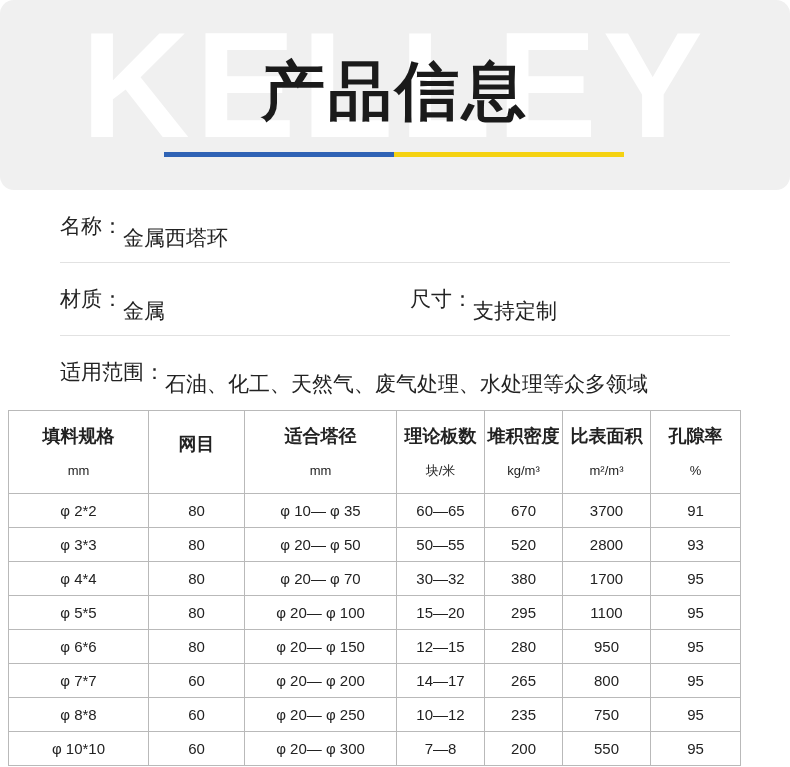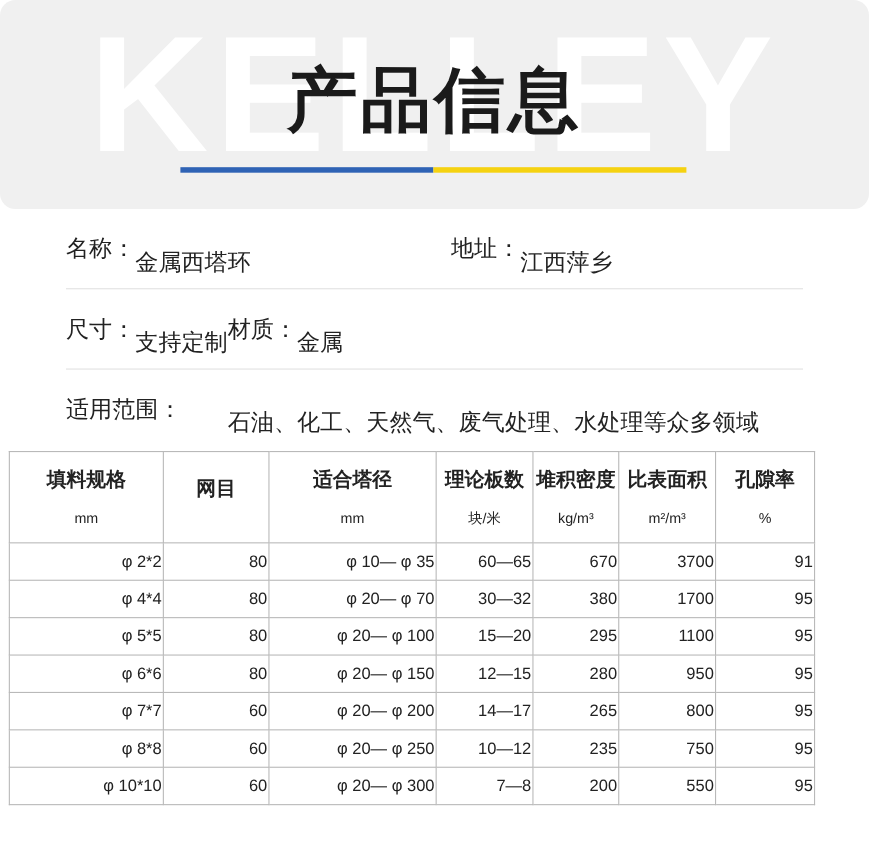--- a/index.html
+++ b/index.html
@@ -92,21 +92,20 @@
   }
   .info-label {
     color: #222;
   }
   .info-value {
     color: #222;
     margin-top: 24px;
   }
   .info-wide {
     white-space: nowrap;
-    gap: 42px;
   }
 
   
   .table-wrap {
     padding: 0 8px;
     margin-top: 2px;
   }
   table.spec {
     width: 732px;
     border-collapse: collapse;
@@ -134,21 +133,20 @@
   table.spec th .th-unit {
     font-size: 13px;
     font-weight: normal;
     display: block;
     margin-top: 16px;
     line-height: 1.2;
   }
   table.spec td {
     height: 31px;
     font-size: 15px;
-    text-align: right;
   }
   col.c0 { width: 140px; }
   col.c1 { width: 96px; }
   col.c2 { width: 152px; }
   col.c3 { width: 88px; }
   col.c4 { width: 78px; }
   col.c5 { width: 88px; }
   col.c6 { width: 90px; }
 </style>
 </head>
@@ -163,34 +161,30 @@
   </div>
 </div>
 
 <div class="info">
 
   <div class="info-row">
     <div class="info-cell left">
       <span class="info-label">名称：</span>
       <span class="info-value">金属西塔环</span>
     </div>
-    <div class="info-cell">
-      <span class="info-label">地址：</span>
-      <span class="info-value">江西萍乡</span>
+  </div>
+
+  <div class="info-row">
+    <div class="info-cell left">
+      <span class="info-label">材质：</span>
+      <span class="info-value">金属</span>
     </div>
-  </div>
-
-  <div class="info-row">
     <div class="info-cell">
       <span class="info-label">尺寸：</span>
       <span class="info-value">支持定制</span>
-    </div>
-    <div class="info-cell left">
-      <span class="info-label">材质：</span>
-      <span class="info-value">金属</span>
     </div>
   </div>
 
   <div class="info-row last">
     <div class="info-cell info-wide">
       <span class="info-label">适用范围：</span>
       <span class="info-value">石油、化工、天然气、废气处理、水处理等众多领域</span>
     </div>
   </div>
 
@@ -243,20 +237,29 @@
       <tr>
         <td>φ 2*2</td>
         <td>80</td>
         <td>φ 10— φ 35</td>
         <td>60—65</td>
         <td>670</td>
         <td>3700</td>
         <td>91</td>
       </tr>
       <tr>
+        <td>φ 3*3</td>
+        <td>80</td>
+        <td>φ 20— φ 50</td>
+        <td>50—55</td>
+        <td>520</td>
+        <td>2800</td>
+        <td>93</td>
+      </tr>
+      <tr>
         <td>φ 4*4</td>
         <td>80</td>
         <td>φ 20— φ 70</td>
         <td>30—32</td>
         <td>380</td>
         <td>1700</td>
         <td>95</td>
       </tr>
       <tr>
         <td>φ 5*5</td>

